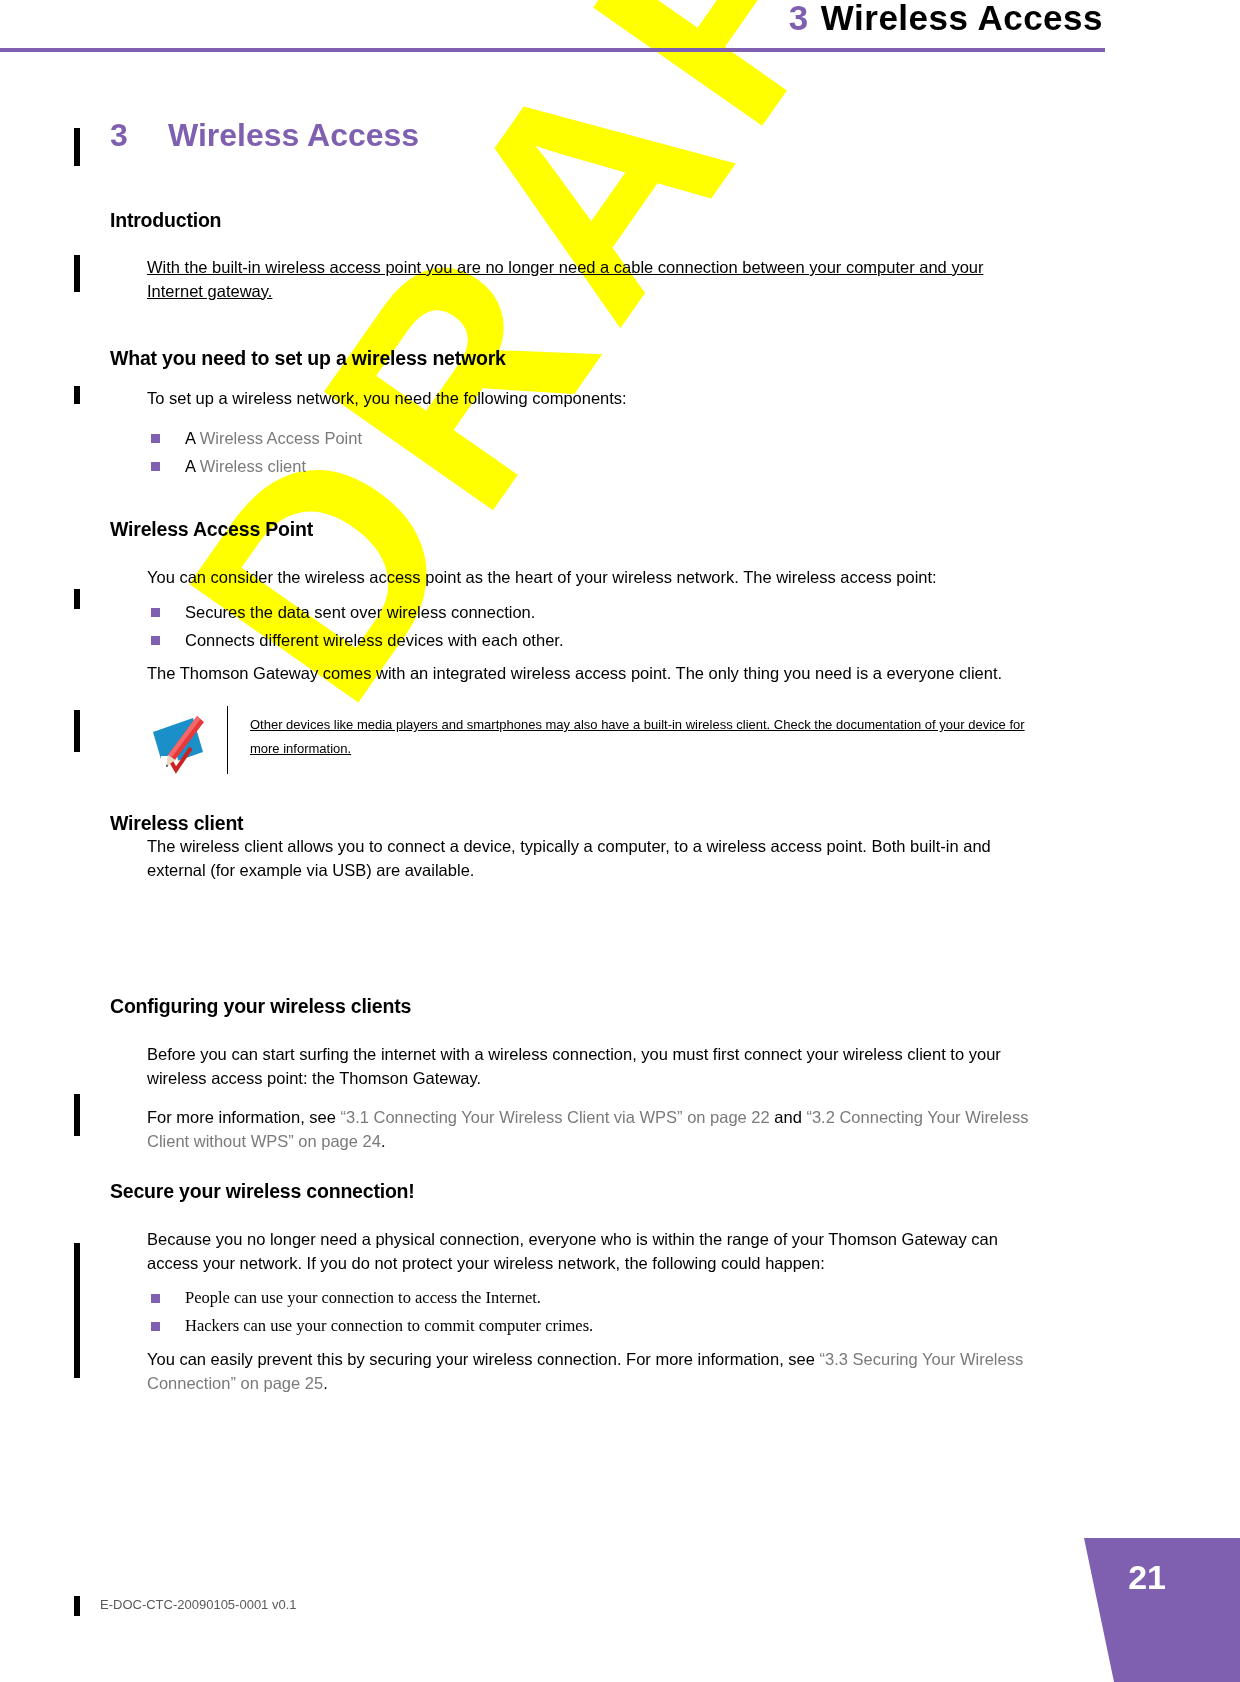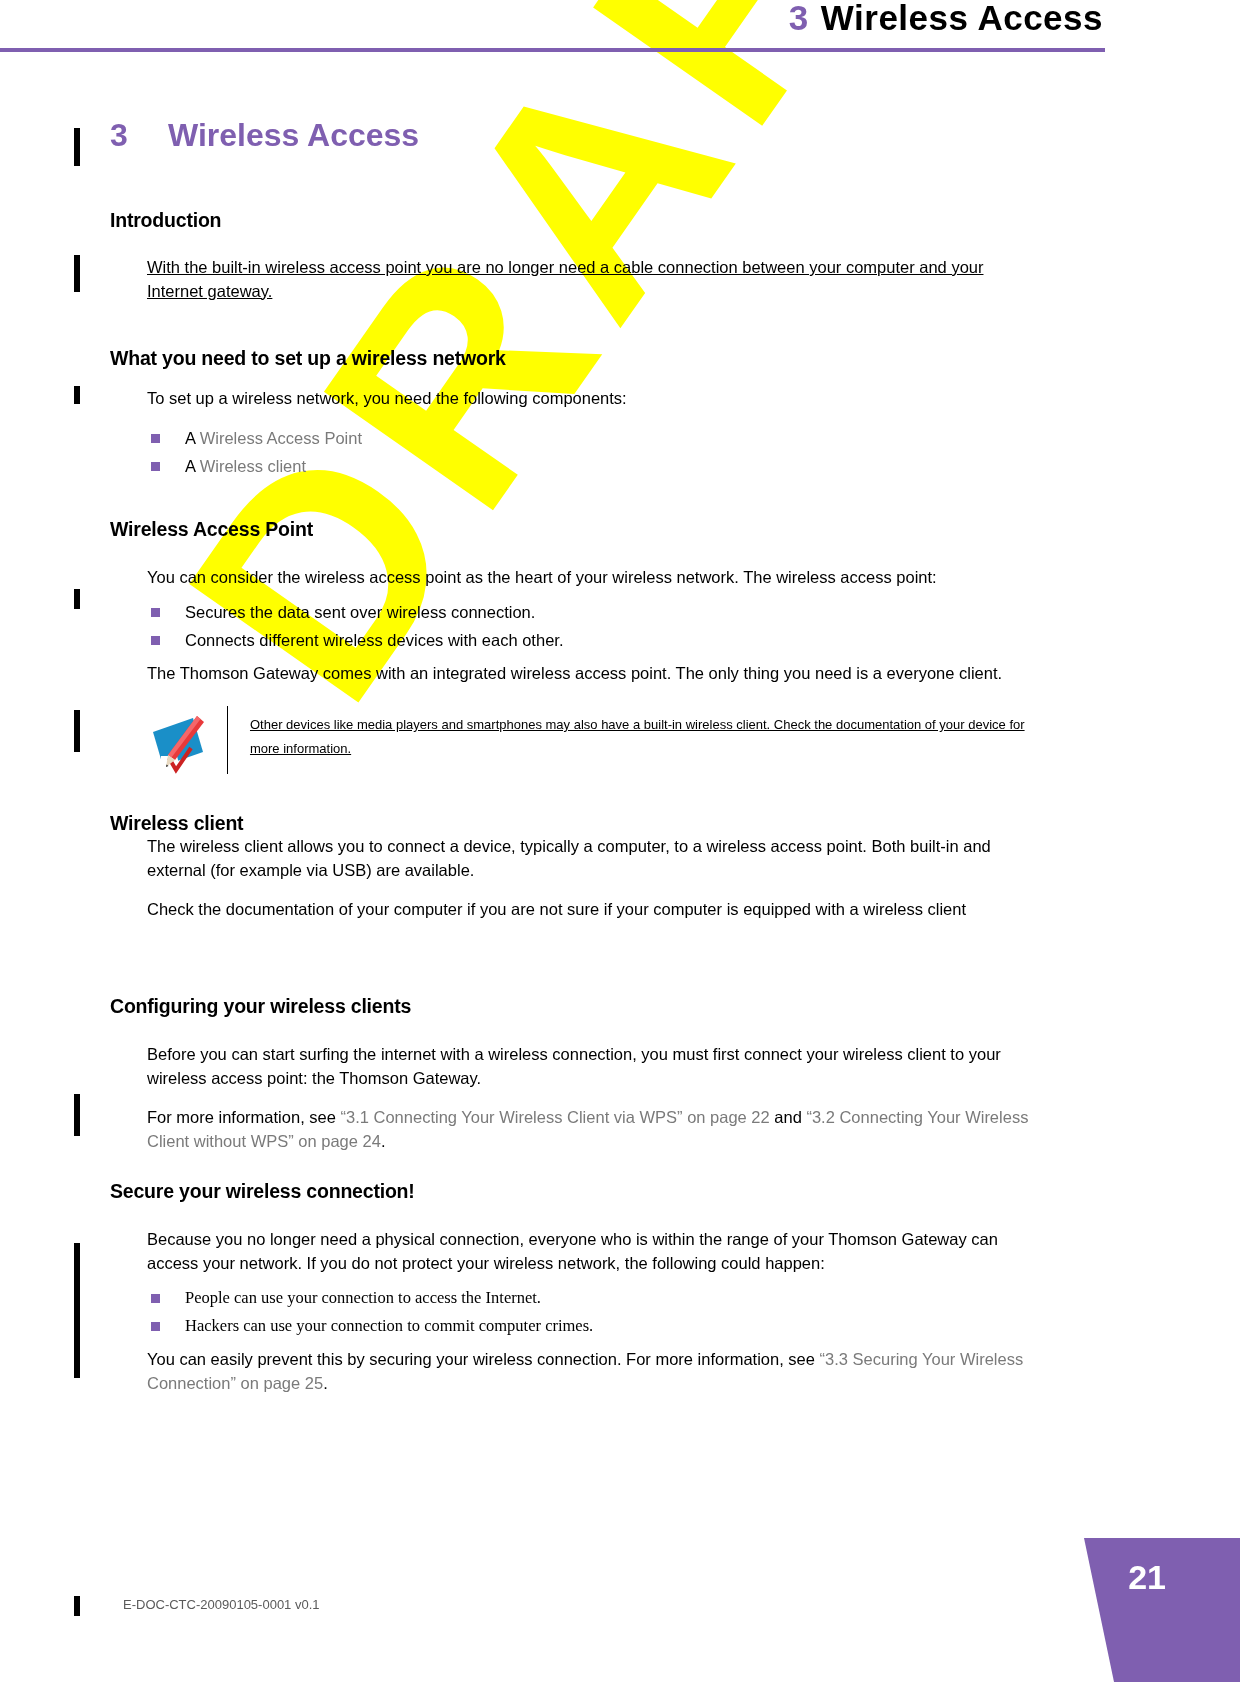--- a/index.html
+++ b/index.html
@@ -174,21 +174,21 @@
     position: absolute;
     left: 74px;
     width: 6px;
     background: #000000;
     z-index: 3;
   }
 
   
   .footer-id {
     position: absolute;
-    left: 123px;
+    left: 100px;
     top: 1597px;
     font-size: 13px;
     color: #5a5a5a;
     white-space: nowrap;
     z-index: 3;
   }
   .pagenum-shape {
     position: absolute;
     right: 0;
     top: 1538px;
@@ -276,21 +276,20 @@
           </g>
         </svg>
       </div>
       <div class="note-rule"></div>
       <div class="note-text">Other devices like media players and smartphones may also have a built-in wireless client. Check the documentation of your device for more information.</div>
     </div>
 
     <div class="block" style="top:812px;">
       <h2 class="sec">Wireless client</h2>
       <p class="body indent" style="width:900px;">The wireless client allows you to connect a device, typically a computer, to a wireless access point. Both built-in and external (for example via USB) are available.</p>
-      <p class="body indent" style="margin-top:16px; width:893px;">Check the documentation of your computer if you are not sure if your computer is equipped with a wireless client</p>
     </div>
 
     <div class="block" style="top:995px;">
       <h2 class="sec">Configuring your wireless clients</h2>
       <p class="body indent" style="margin-top:25px; width:880px;">Before you can start surfing the internet with a wireless connection, you must first connect your wireless client to your wireless access point: the Thomson Gateway.</p>
       <p class="body indent" style="margin-top:16px; width:893px;">
         <span>For more information, see </span><span class="xref">“3.1 Connecting Your Wireless Client via WPS” on page 22</span><span> and </span><span class="xref">“3.2 Connecting Your Wireless Client without WPS” on page 24</span><span>.</span>
       </p>
     </div>
 

